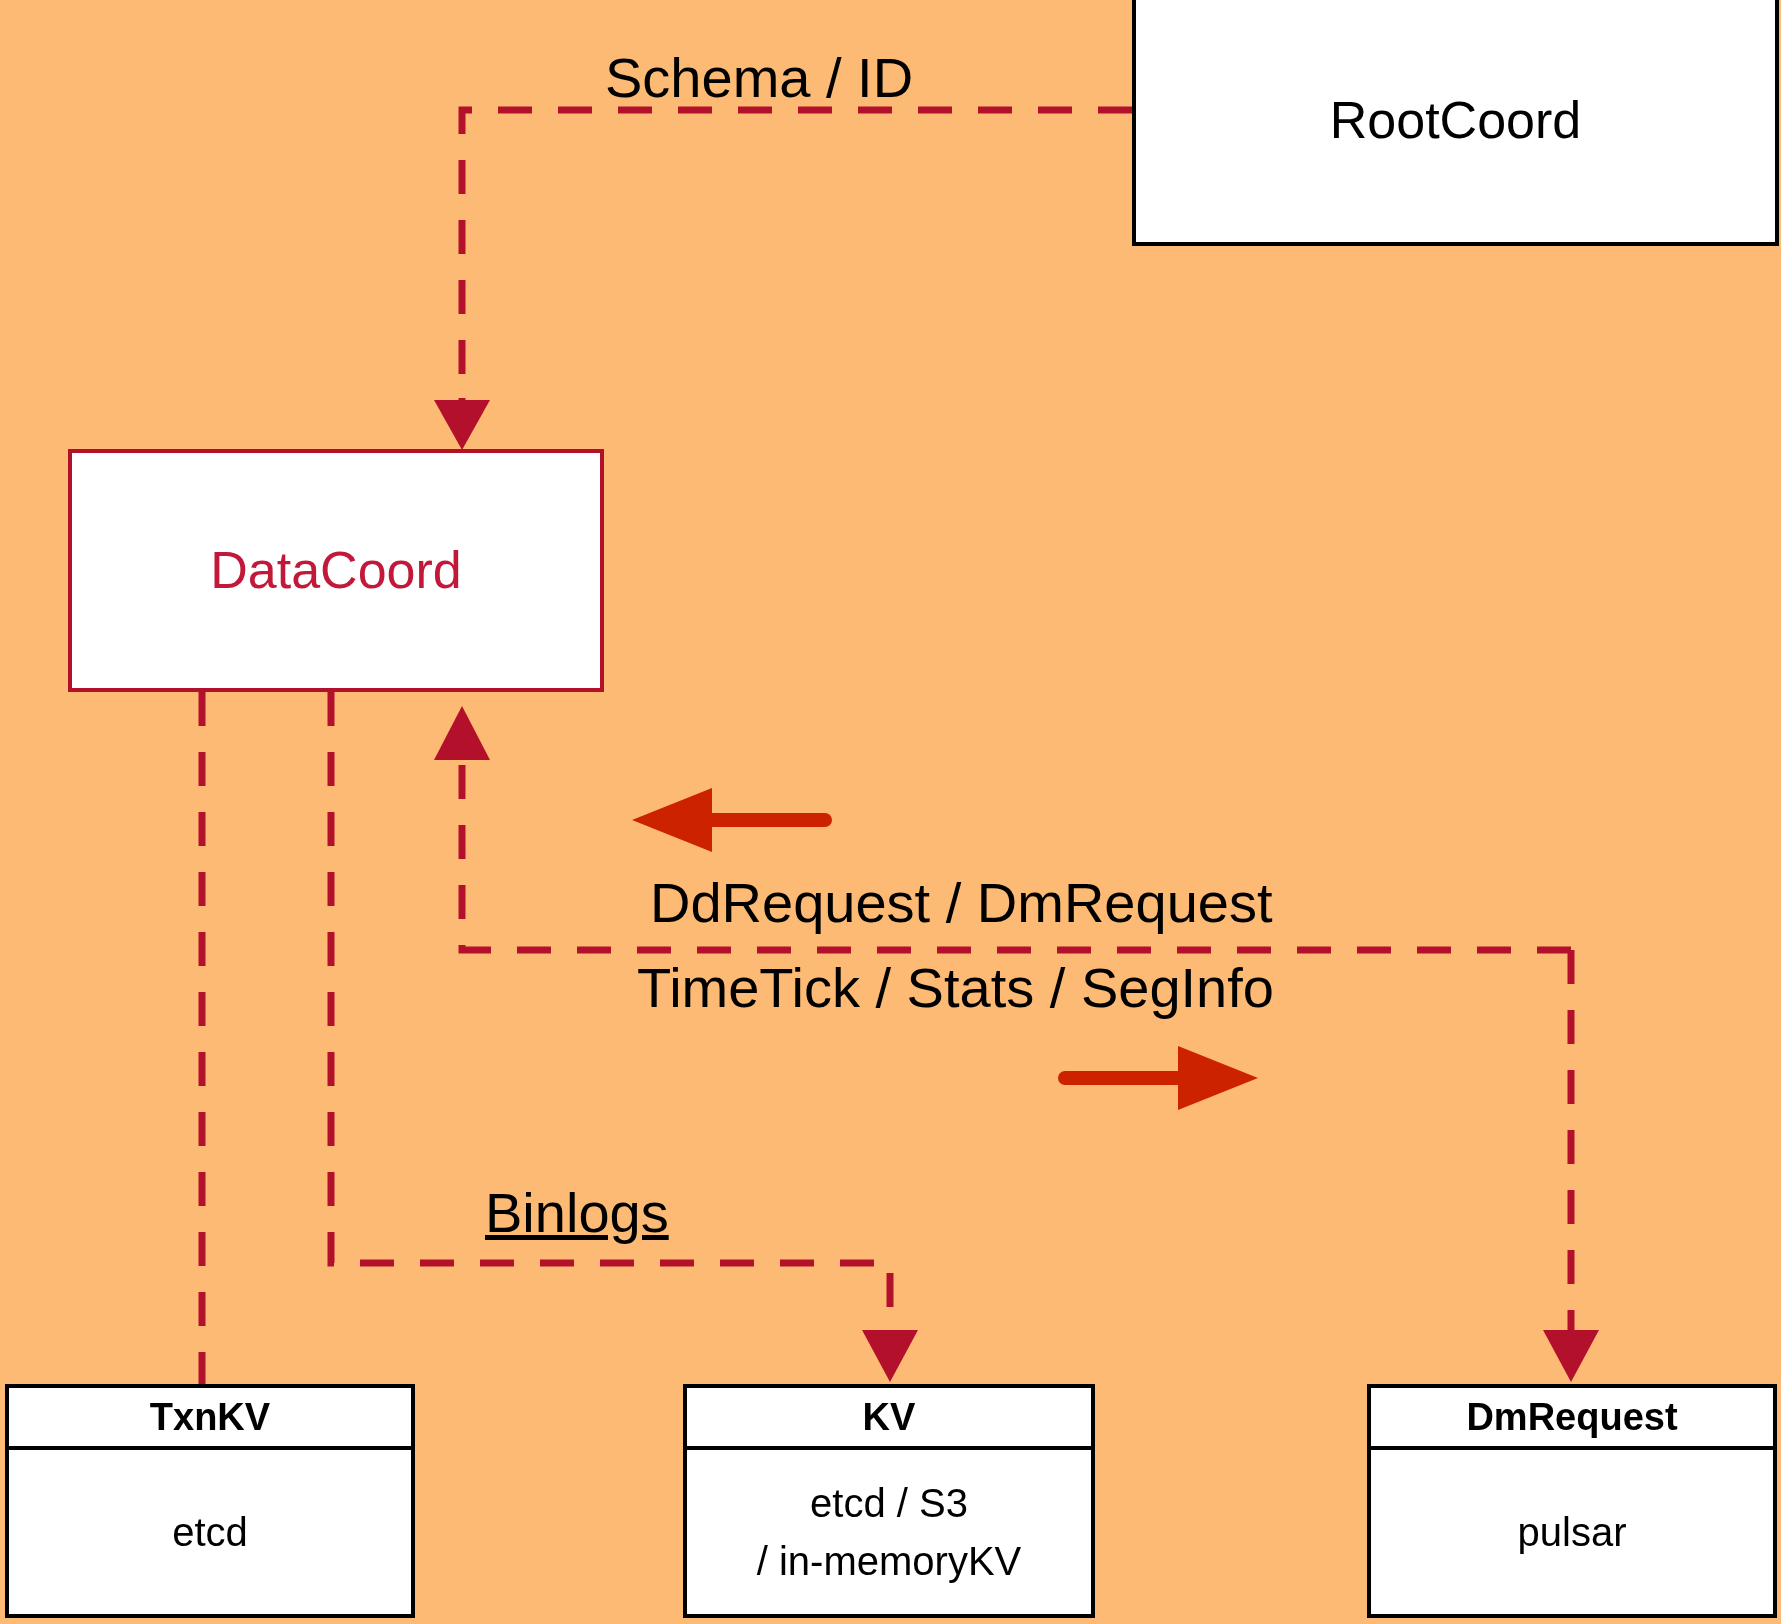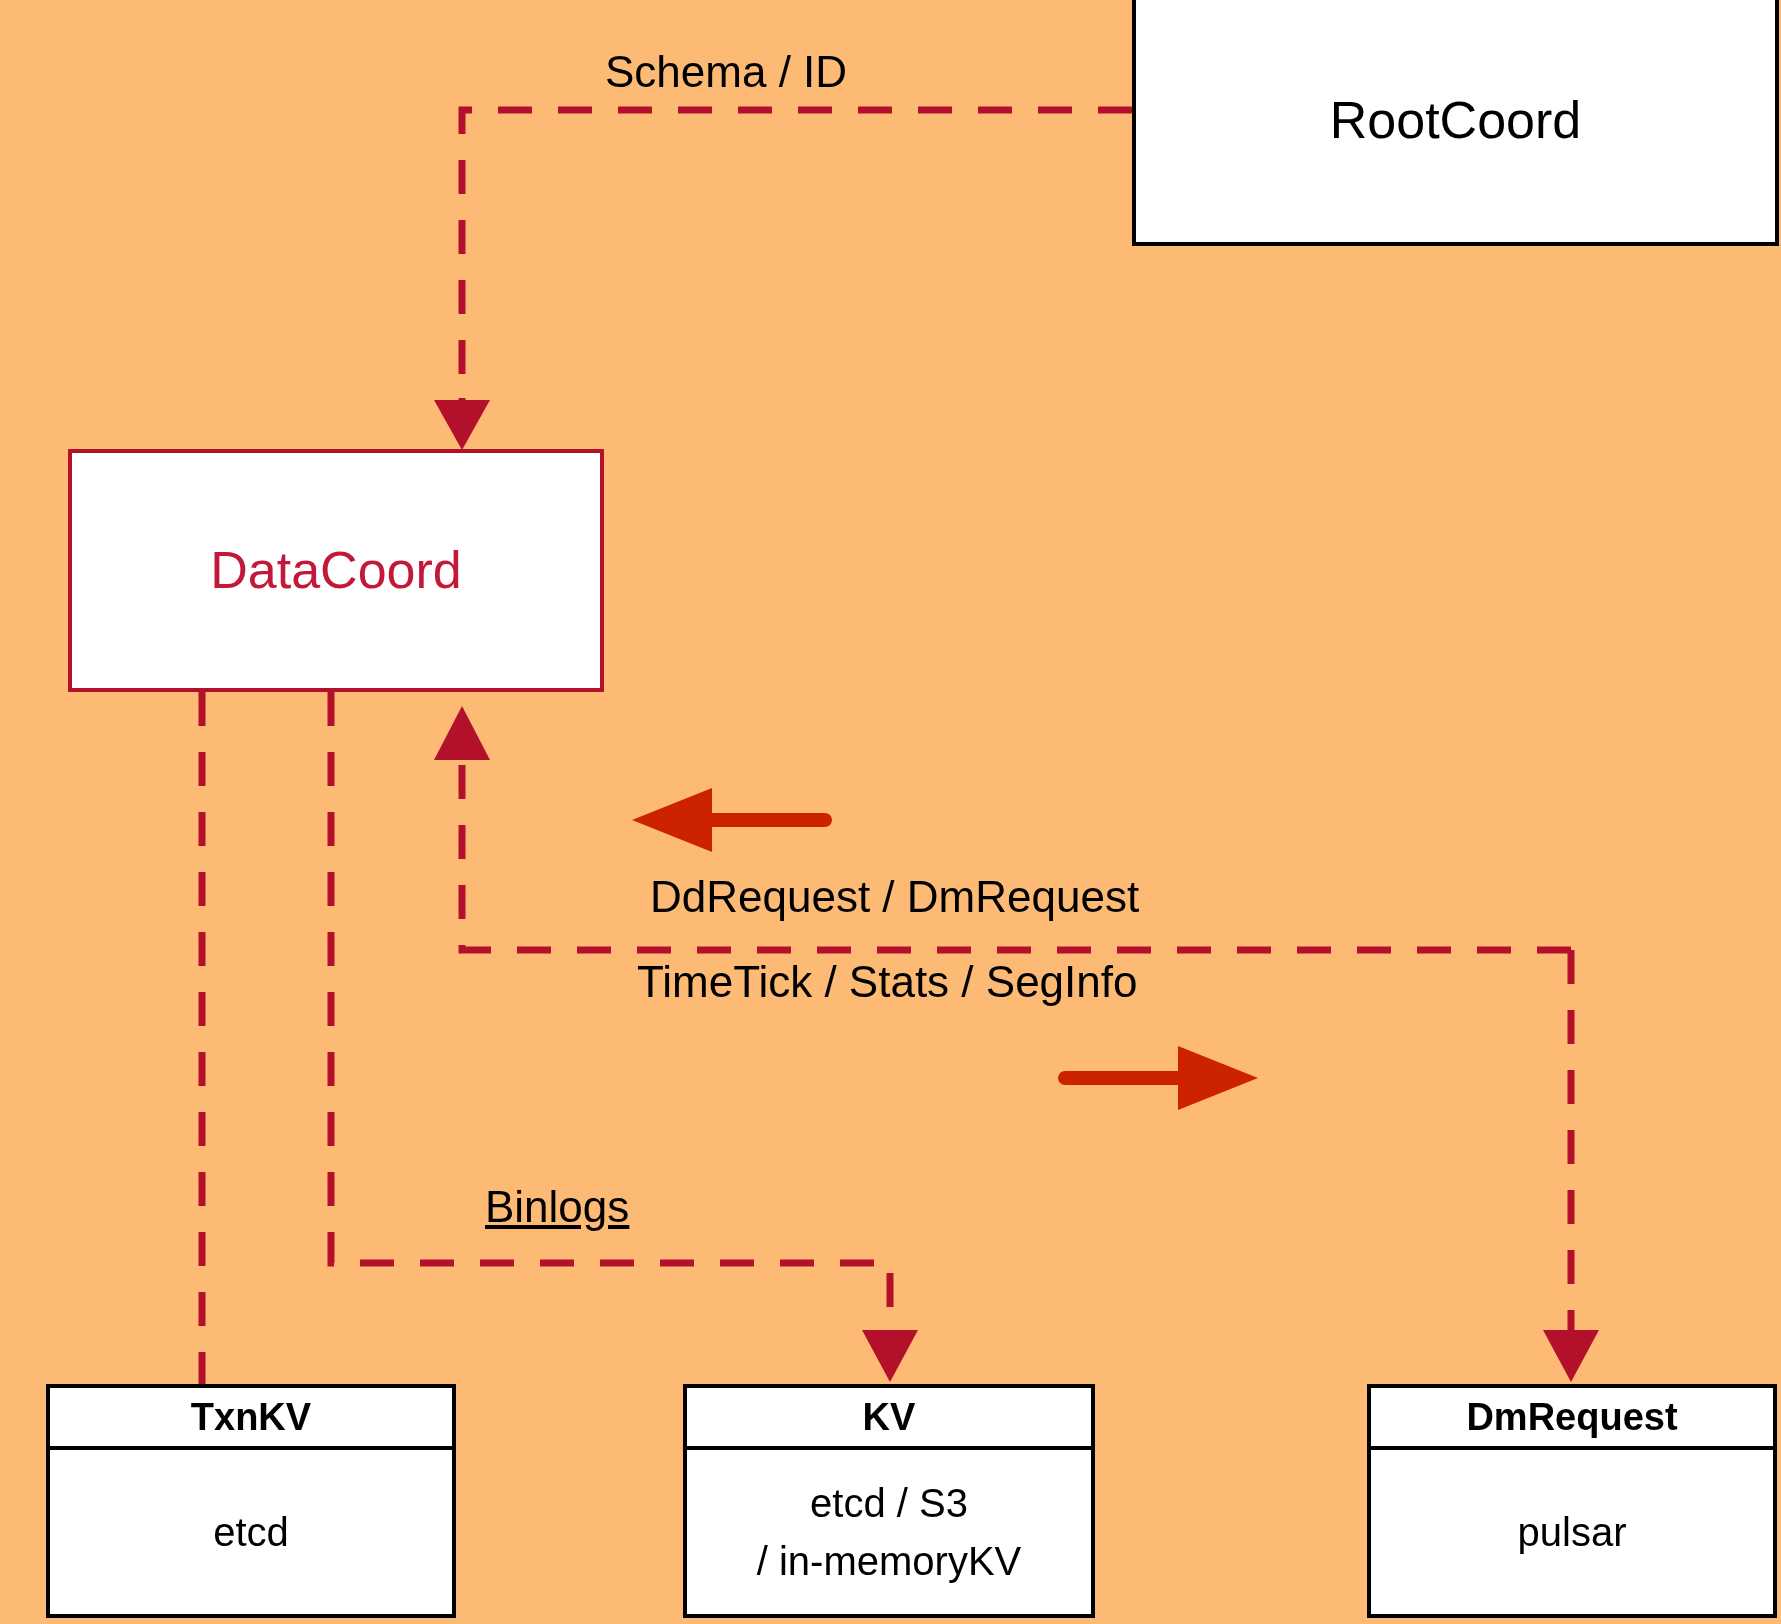--- a/index.html
+++ b/index.html
@@ -79,21 +79,21 @@
     flex-direction: column;
   }
   .body-text {
     font-size: 40px;
     color: #000000;
     line-height: 1.45;
     text-align: center;
   }
   .edge-label {
     position: absolute;
-    font-size: 44px;
+    font-size: 56px;
     color: #000000;
     white-space: nowrap;
     line-height: 1;
   }
 </style>
 </head>
 <body>
 
 <div id="diagram-root">
 
@@ -144,21 +144,21 @@
   </svg>
 
   <div class="node-box node-black" style="left:1132px; top:-4px; width:647px; height:250px;">
     <div class="node-label-single">RootCoord</div>
   </div>
 
   <div class="node-box node-red" style="left:68px; top:449px; width:536px; height:243px;">
     <div class="node-label-single node-label-red">DataCoord</div>
   </div>
 
-  <div class="node-box node-black" style="left:5px; top:1384px; width:410px; height:234px;margin-left:41px;">
+  <div class="node-box node-black" style="left:5px; top:1384px; width:410px; height:234px;">
     <div class="hdr-section">
       <span class="hdr-text">TxnKV</span>
     </div>
     <div class="body-section">
       <div class="body-text">etcd</div>
     </div>
   </div>
 
   <div class="node-box node-black" style="left:683px; top:1384px; width:412px; height:234px;">
     <div class="hdr-section">

